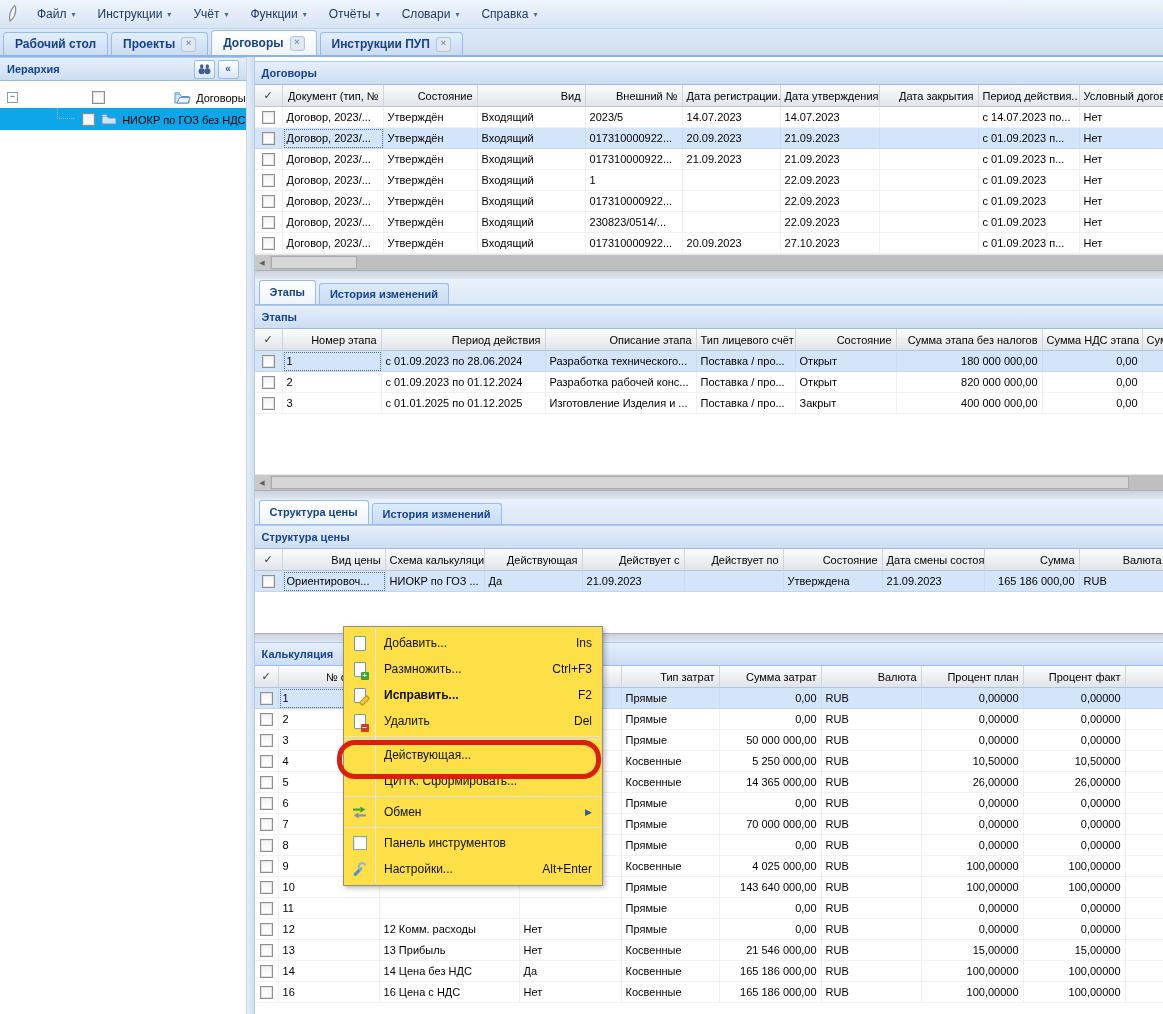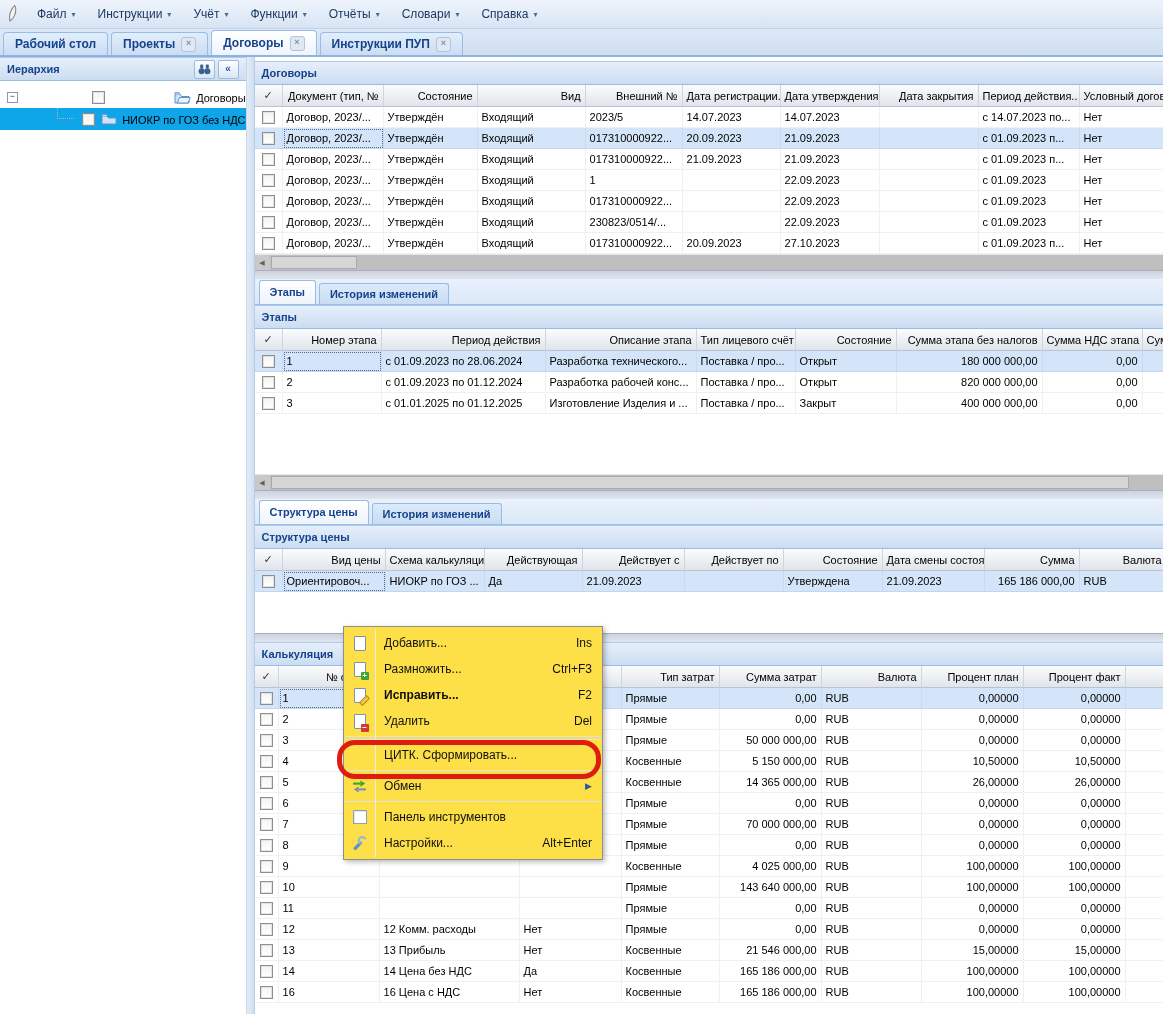--- a/index.html
+++ b/index.html
@@ -568,21 +568,21 @@
                 <td></td>
               </tr>
               <tr>
                 <td>
                   <div class="cb"></div>
                 </td>
                 <td>4</td>
                 <td></td>
                 <td></td>
                 <td>Косвенные</td>
-                <td class="r">5 150 000,00</td>
+                <td class="r">5 250 000,00</td>
                 <td>RUB</td>
                 <td class="r">10,50000</td>
                 <td class="r">10,50000</td>
                 <td></td>
               </tr>
               <tr>
                 <td>
                   <div class="cb"></div>
                 </td>
                 <td>5</td>
@@ -771,20 +771,24 @@
         <span class="menu-icon">
           <span class="pg">
             <i class="minus">−</i>
           </span>
         </span>
         <span class="menu-label">Удалить</span>
         <span class="menu-shortcut">Del</span>
       </div>
       <div class="menu-sep"></div>
       <div class="menu-sep"></div>
+      <div class="menu-item">
+        <span class="menu-icon"></span>
+        <span class="menu-label">Действующая...</span>
+      </div>
       <div class="menu-item">
         <span class="menu-icon"></span>
         <span class="menu-label">ЦИТК. Сформировать...</span>
       </div>
       <div class="menu-sep"></div>
       <div class="menu-item">
         <span class="menu-icon">
           <svg width="15" height="15" viewBox="0 0 14 14">
             <path d="M1 4.3h7" stroke="#3aa62f" stroke-width="2"></path>
             <path d="M7.8 1.3v6l4.6-3z" fill="#3aa62f"></path>

